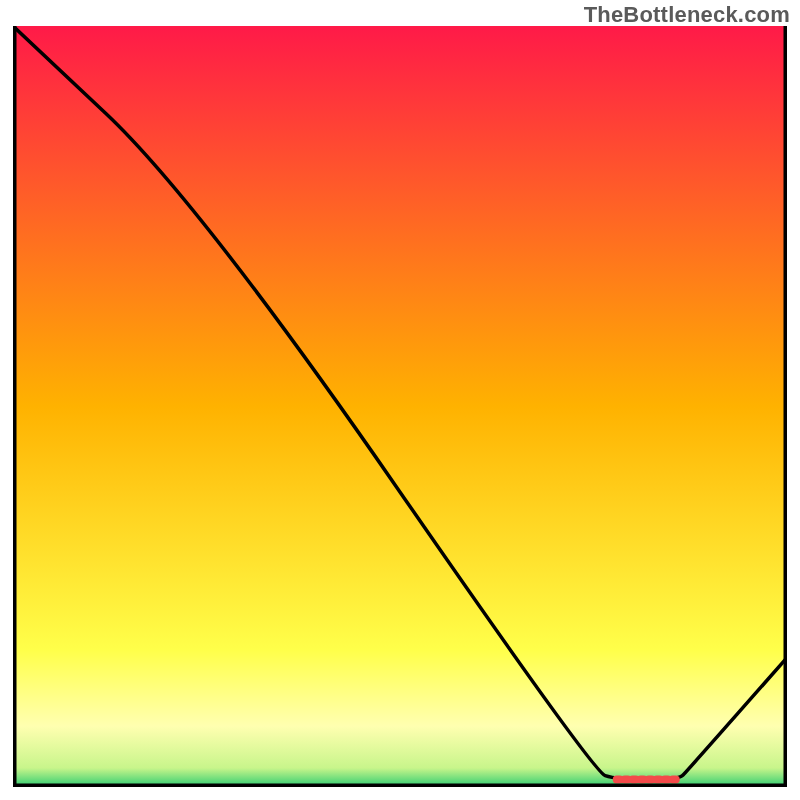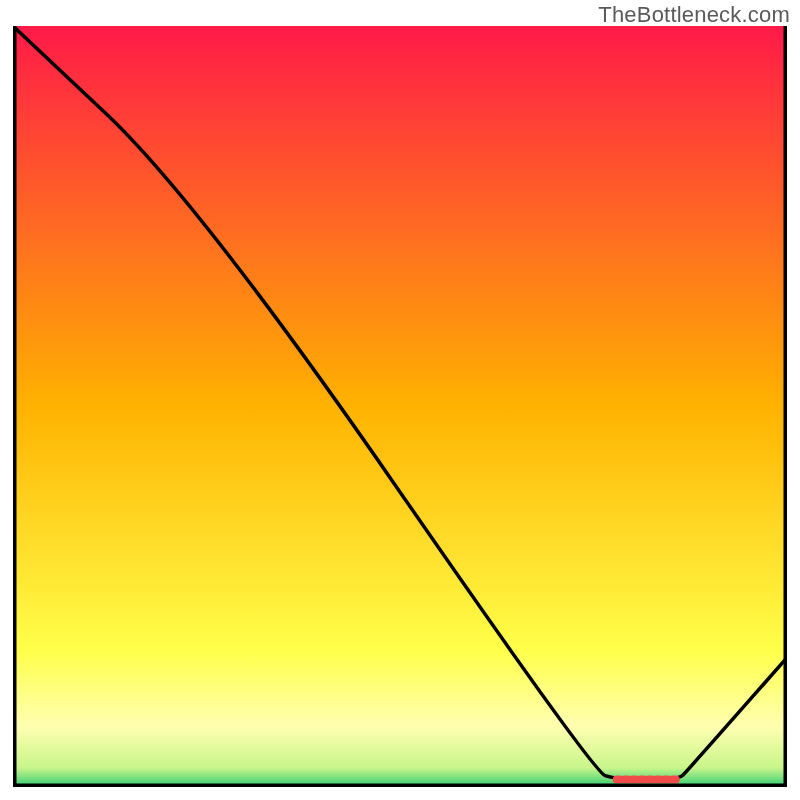--- a/index.html
+++ b/index.html
@@ -14,21 +14,21 @@
   .stage {
     position: relative;
     width: 800px;
     height: 800px;
   }
   .watermark {
     position: absolute;
     top: 2px;
     right: 10px;
     font-size: 22px;
-    font-weight: normal;
+    font-weight: bold;
     color: #5a5a5a;
     letter-spacing: 0.2px;
     margin-left: 20px;
   }
   .plot-area {
     position: absolute;
     left: 13px;
     top: 26px;
     width: 774px;
     height: 761px;

